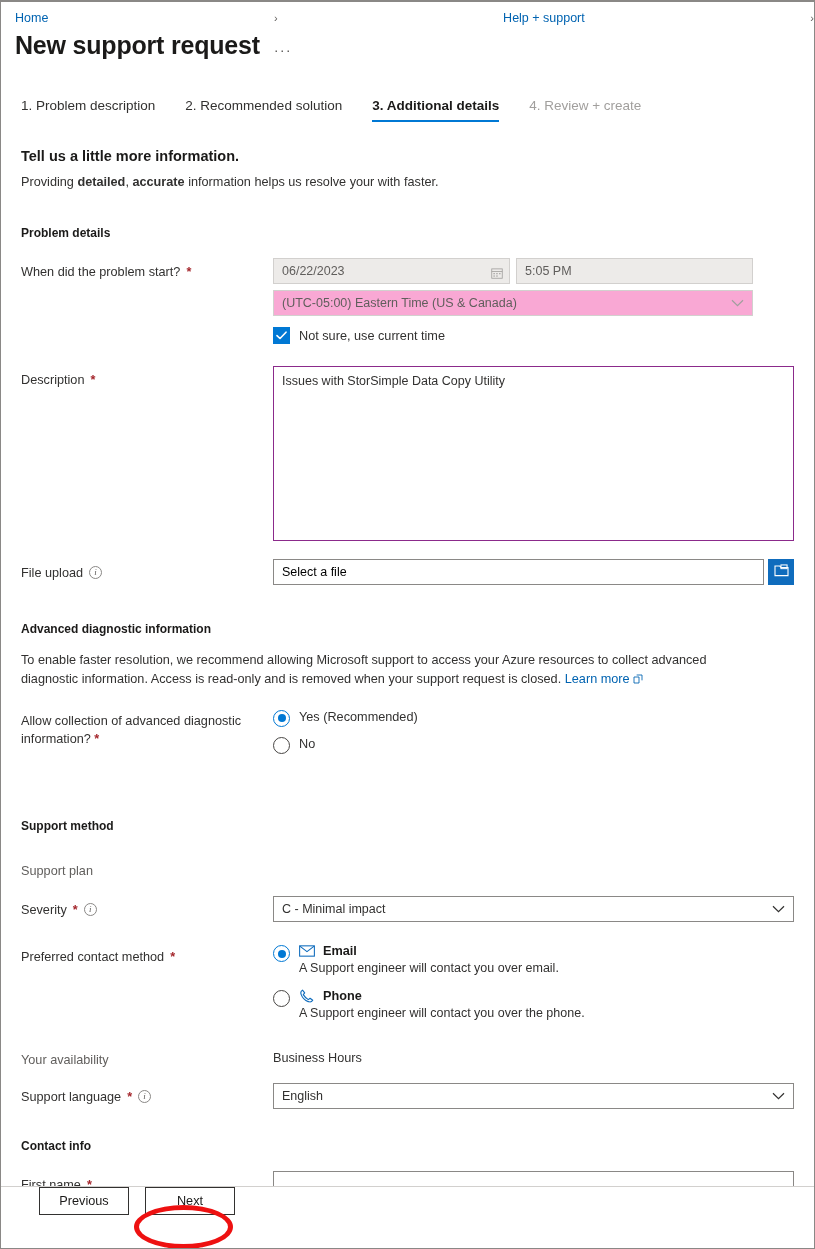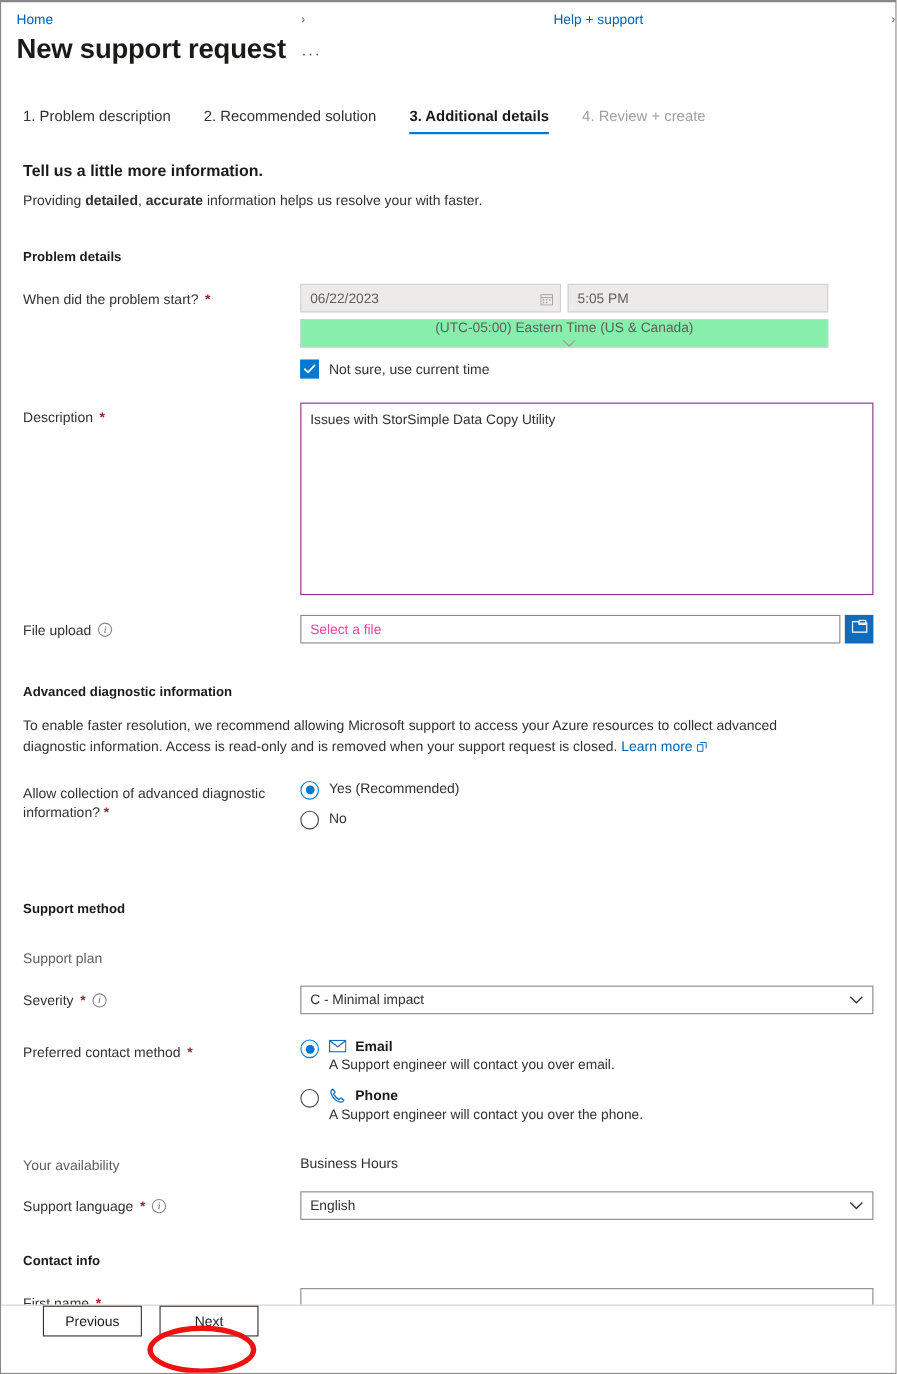--- a/index.html
+++ b/index.html
@@ -130,41 +130,41 @@
     color: #323130;
     padding: 0 8px;
     display: flex; align-items: center;
     width: 100%;
   }
   .tbox.disabled {
     background: #edebe9;
     border-color: #d2d0ce;
     color: #605e5c;
   }
-  .tbox .ph { color: #ec4899; }
+  .tbox .ph { color: #000000; }
 
   .datetime-wrap { display: flex; gap: 6px; }
   .date-box { flex: 0 0 237px; position: relative; }
   .time-box { flex: 0 0 237px; }
   .cal-icon {
     position: absolute; right: 7px; top: 50%; transform: translateY(-50%);
     width: 12px; height: 12px;
   }
 
   .select {
     height: 26px;
     border: 1px solid #8a8886;
     background: #ffffff;
     font-size: 12.5px; color: #323130;
     padding: 0 8px;
     display: flex; align-items: center; justify-content: space-between;
     cursor: pointer;
     width: 100%;
   }
-  .select.disabled { background: #86efac; border-color: #d2d0ce; color: #605e5c; flex-direction: column; }
+  .select.disabled { background: #f9a8d4; border-color: #d2d0ce; color: #605e5c; }
   .select .chev { color: #323130; flex: 0 0 auto; margin-left: 8px; }
   .select.disabled .chev { color: #a19f9d; }
 
   .tz-wrap { margin-top: 6px; width: 480px; }
 
   
   .checkrow {
     display: flex; align-items: center; gap: 9px;
     margin-top: 11px; cursor: pointer;
   }

